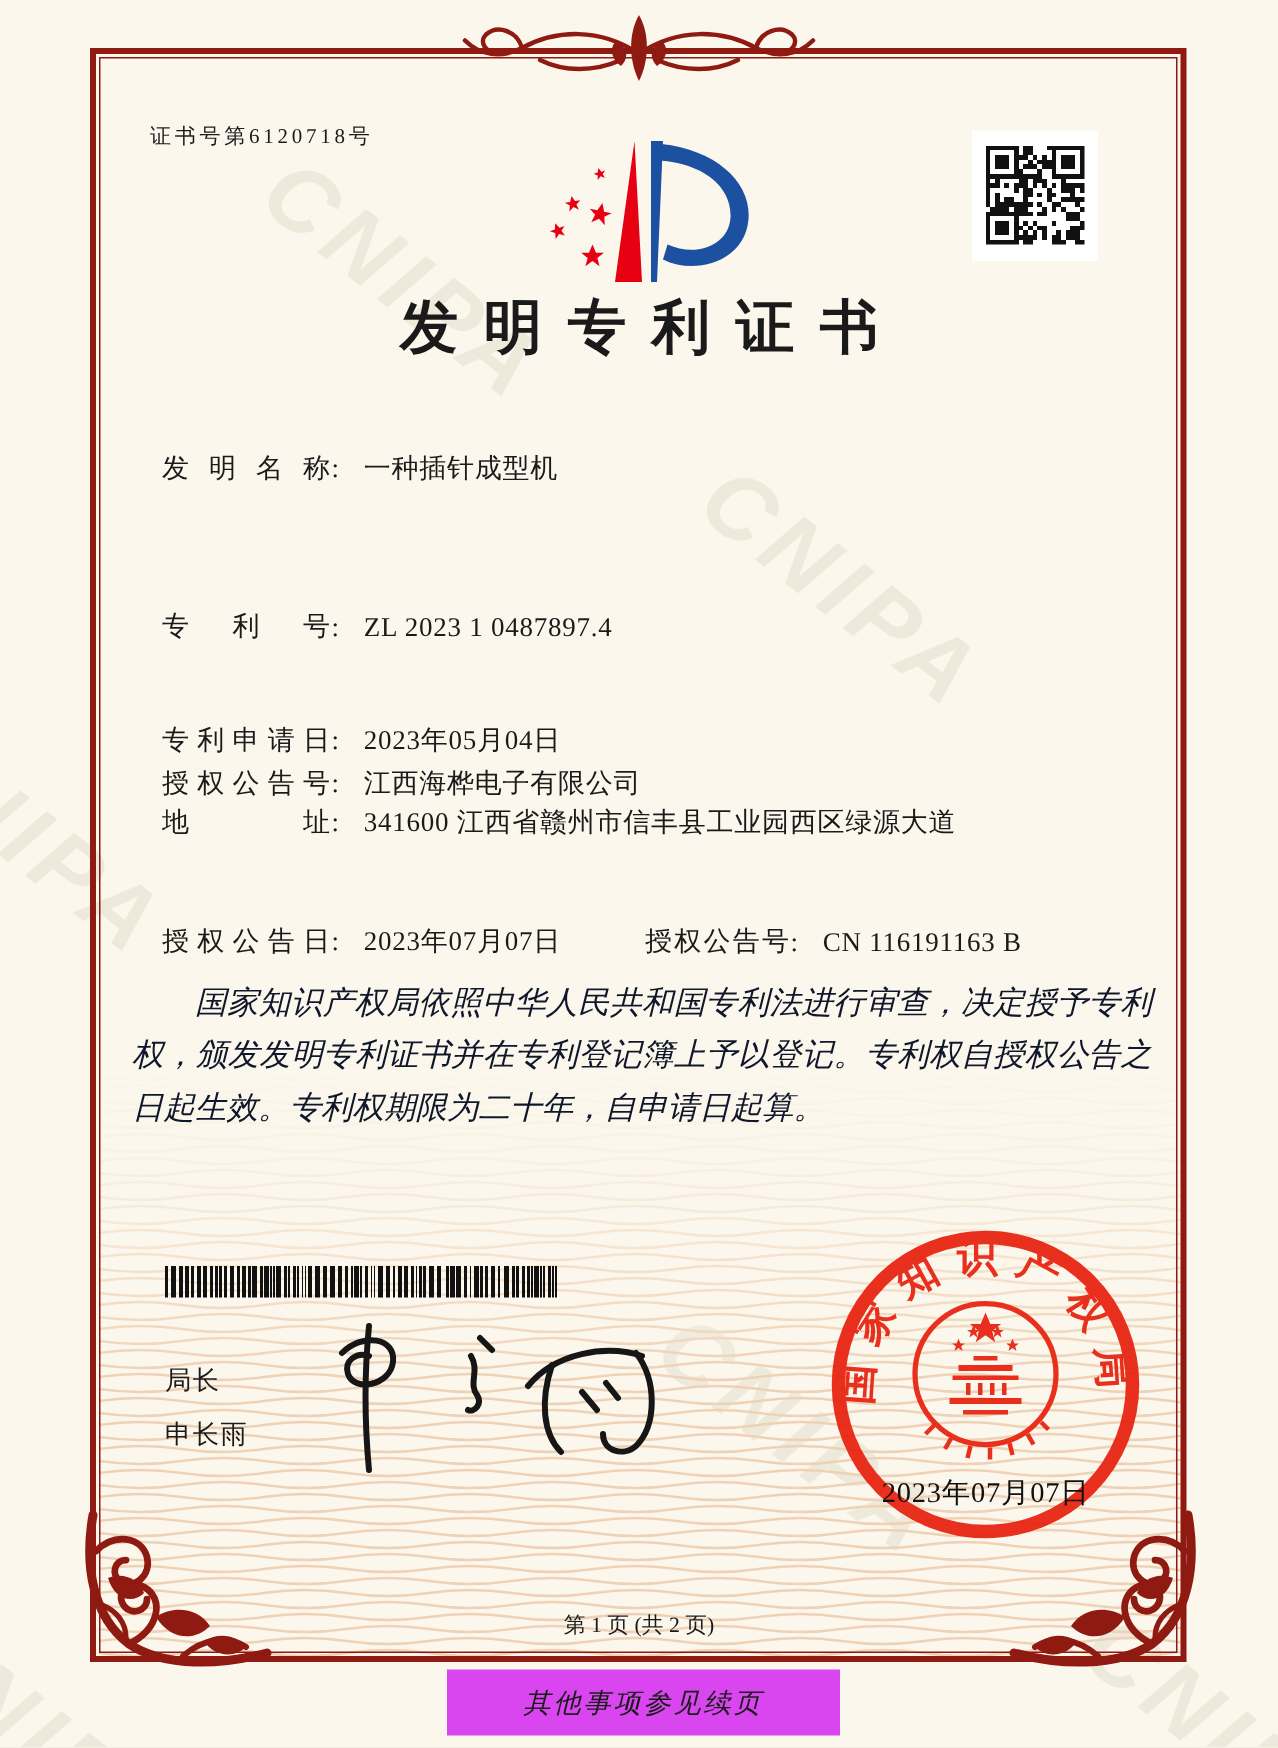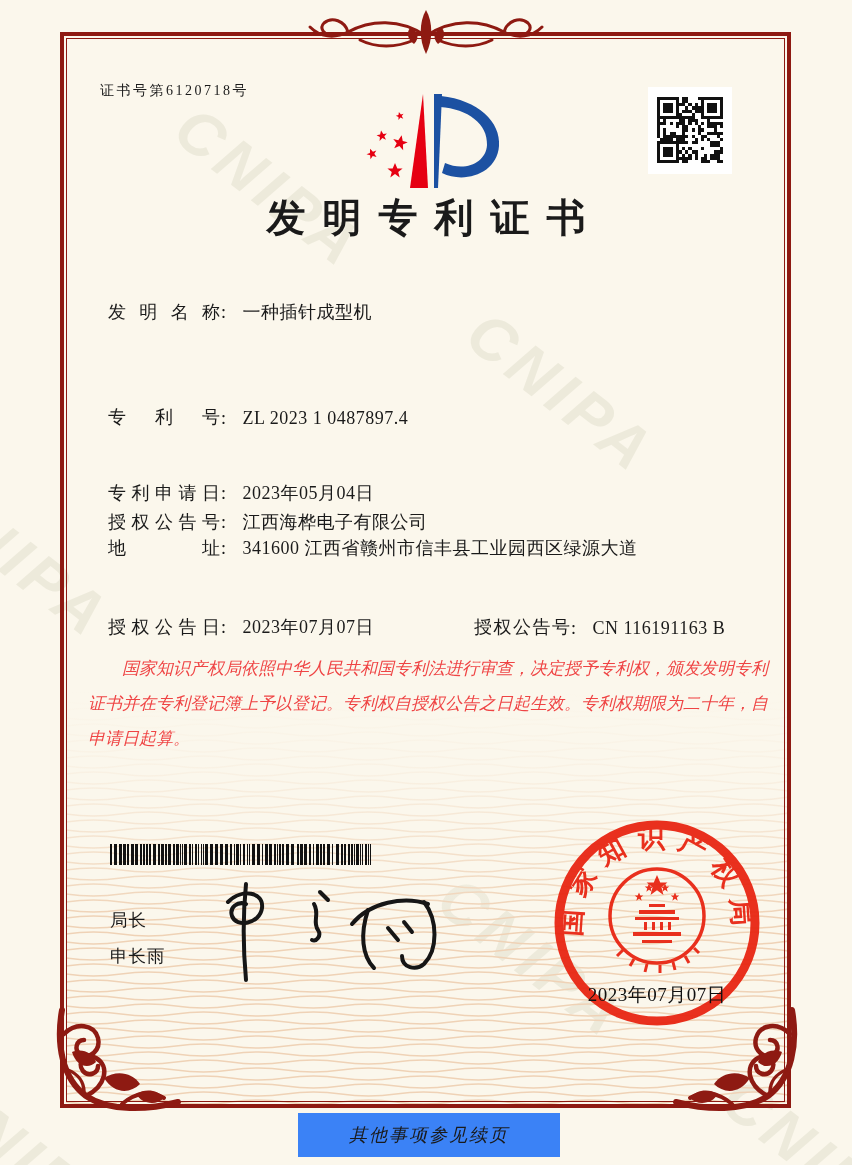--- a/index.html
+++ b/index.html
@@ -35,41 +35,41 @@
   #qr-box{left:648px;top:87px;width:84px;height:87px;background:#ffffff;}
   #qr-box svg{position:absolute;left:9px;top:10px;}
 
   #doc-title{left:0;top:191px;width:852px;text-align:center;font-size:39px;font-weight:600;
              letter-spacing:17px;text-indent:17px;}
 
   .frow{left:108px;width:660px;height:26px;font-size:18px;white-space:nowrap;}
   .flabel{display:inline-block;width:112px;text-align:justify;text-align-last:justify;vertical-align:bottom;font-family:Liberation Serif, serif;}
   .fcolon{display:inline-block;margin-left:1px;}
   .fvalue{margin-left:12px;letter-spacing:.5px;}
-  .fpair2{position:absolute;left:322px;top:0;margin-left:44px;}
+  .fpair2{position:absolute;left:322px;top:0;}
   .fpair2 .flabel{width:96px;}
 
-  #paras{left:88px;top:651px;width:680px;font-size:17px;line-height:35px;text-align:justify;
-         font-style:italic;font-weight:500;color:#ef4444;}
+  #paras{left:88px;top:651px;width:680px;font-size:21px;line-height:35px;text-align:justify;
+         font-style:italic;font-weight:500;color:#0f172a;}
   #paras p{margin:0;text-indent:2em;}
   #paras p+p{margin-top:3px;}
 
   #barcode{left:110px;top:844px;}
 
   #signer-title{left:110px;top:908px;font-size:17.5px;letter-spacing:1px;}
   #signer-name{left:110px;top:944px;font-size:17.5px;letter-spacing:1px;}
   #signature{left:212px;top:876px;}
 
   #seal{left:550px;top:816px;opacity:.93;}
   #seal-date{left:583px;top:982px;width:148px;text-align:center;font-size:19px;font-weight:500;
              color:#101010;letter-spacing:.5px;z-index:7;}
 
   #page-no{left:0;top:1074px;width:852px;text-align:center;font-size:14.5px;z-index:6;}
 
-  #cont-box{left:298px;top:1113px;width:262px;height:44px;background:#3b82f6;z-index:6;
+  #cont-box{left:298px;top:1113px;width:262px;height:44px;background:#d946ef;z-index:6;
             display:flex;align-items:center;justify-content:center;}
   #cont-text{font-size:18px;font-style:italic;font-weight:500;letter-spacing:2px;}
 </style>
 </head>
 <body>
 
 <div id="page">
 
   <div class="wm" style="left:205px;top:92px">CNIPA</div>
   <div class="wm" style="left:497px;top:297px">CNIPA</div>
@@ -600,17 +600,18 @@
       <line x1="80" y1="150" x2="84" y2="143"></line>
       <line x1="95" y1="156" x2="97" y2="148"></line>
       <line x1="110" y1="157" x2="110" y2="149"></line>
       <line x1="125" y1="154" x2="123" y2="146"></line>
       <line x1="139" y1="147" x2="135" y2="140"></line>
       <line x1="149" y1="137" x2="144" y2="132"></line>
     </g>
   </svg>
   <div id="seal-date" class="abs">2023年07月07日</div>
 
+  <div id="page-no" class="abs">第 1 页 (共 2 页)</div>
   <div id="cont-box" class="abs">
     <span id="cont-text">其他事项参见续页</span>
   </div>
 
 </div>
 
 </body></html>

